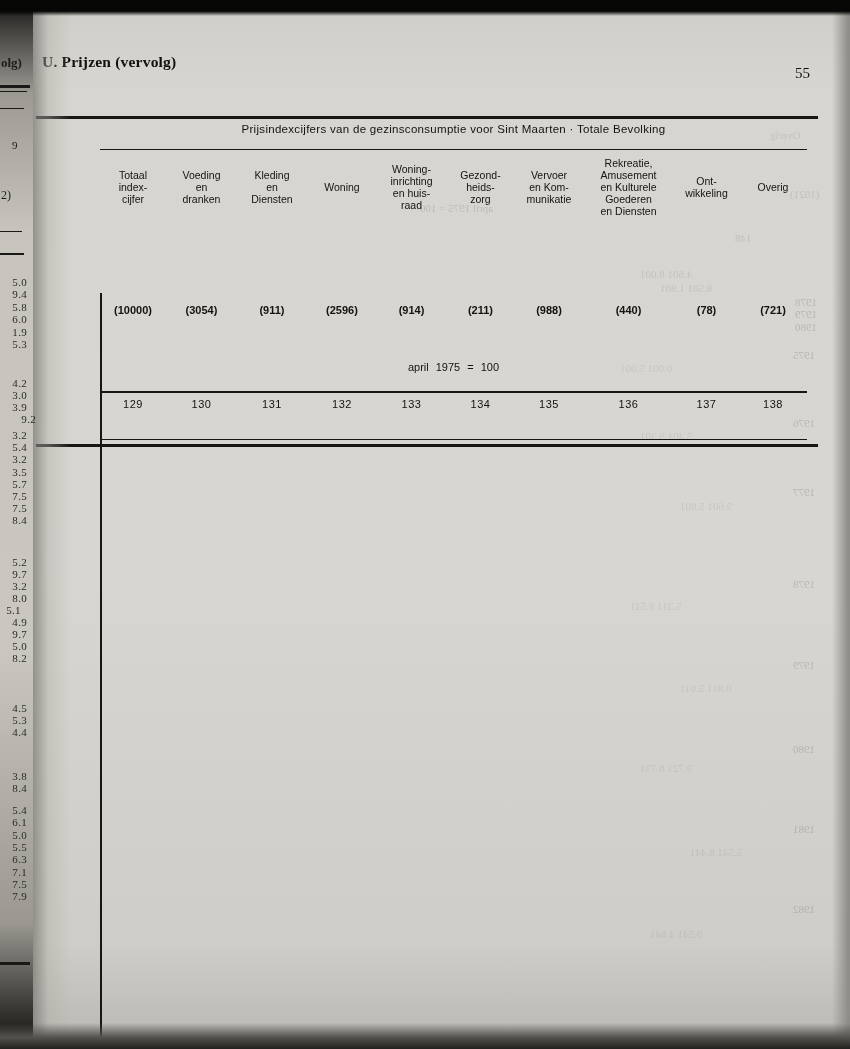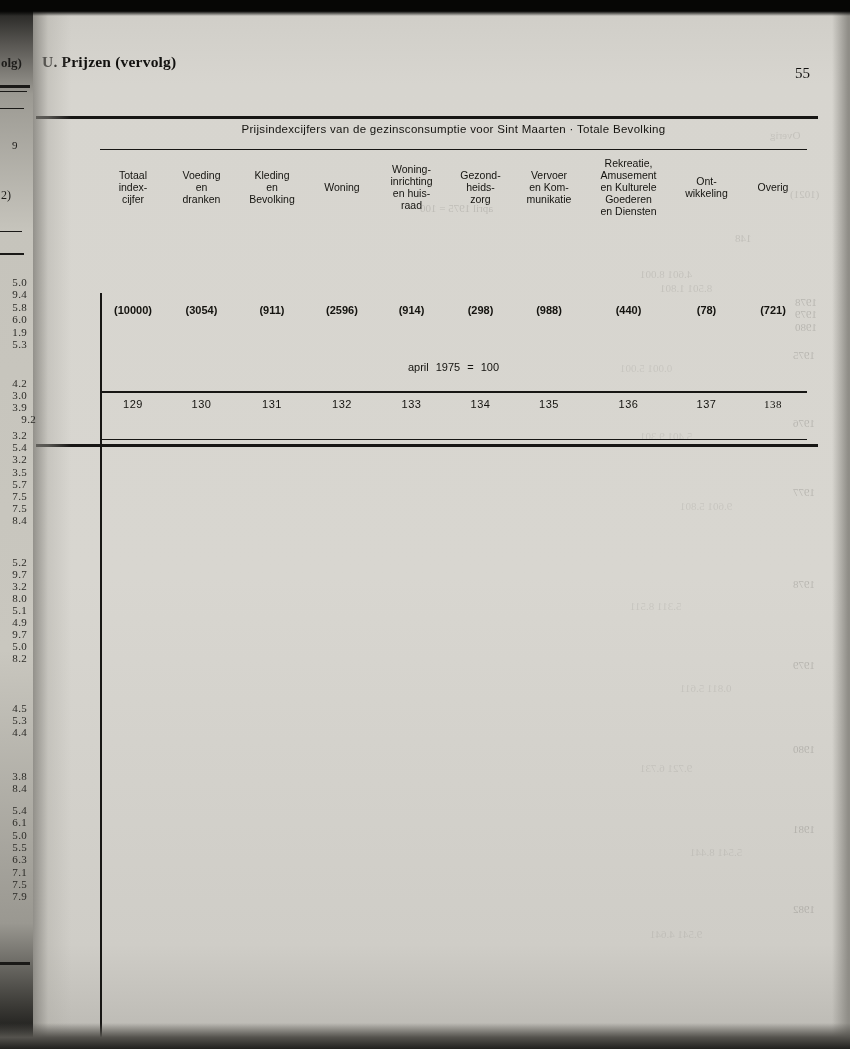--- a/index.html
+++ b/index.html
@@ -61,21 +61,21 @@
       <div class="edge-num" style="top: 453px;">3.2</div>
       <div class="edge-num" style="top: 466px;">3.5</div>
       <div class="edge-num" style="top: 478px; text-align: right;">5.7</div>
       <div class="edge-num" style="top: 490px;">7.5</div>
       <div class="edge-num" style="top: 502px;">7.5</div>
       <div class="edge-num" style="top: 514px;">8.4</div>
       <div class="edge-num" style="top: 556px;">5.2</div>
       <div class="edge-num" style="top: 568px;">9.7</div>
       <div class="edge-num" style="top: 580px;">3.2</div>
       <div class="edge-num" style="top: 592px;">8.0</div>
-      <div class="edge-num" style="top: 604px;">5.1</div>
+      <div class="edge-num" style="top: 604px; text-align: center;">5.1</div>
       <div class="edge-num" style="top: 616px;">4.9</div>
       <div class="edge-num" style="top: 628px;">9.7</div>
       <div class="edge-num" style="top: 640px;">5.0</div>
       <div class="edge-num" style="top: 652px;">8.2</div>
       <div class="edge-num" style="top: 702px;">4.5</div>
       <div class="edge-num" style="top: 714px;">5.3</div>
       <div class="edge-num" style="top: 726px;">4.4</div>
       <div class="edge-num" style="top: 770px;">3.8</div>
       <div class="edge-num" style="top: 782px;">8.4</div>
       <div class="edge-num" style="top: 804px;">5.4</div>
@@ -130,21 +130,21 @@
         <span>cijfer</span>
       </div>
       <div class="hcell" style="width: 71px;">
         <span>Voeding</span>
         <span>en</span>
         <span>dranken</span>
       </div>
       <div class="hcell" style="width: 70px;">
         <span>Kleding</span>
         <span>en</span>
-        <span>Bevolking</span>
+        <span>Diensten</span>
       </div>
       <div class="hcell" style="width: 70px;">
         <span>Woning</span>
       </div>
       <div class="hcell" style="width: 69px;">
         <span>Woning-</span>
         <span>inrichting</span>
         <span>en huis-</span>
         <span>raad</span>
       </div>
@@ -172,40 +172,40 @@
       <div class="hcell" style="width: 68px;">
         <span>Overig</span>
       </div>
     </div>
   <div class="hband z" id="hweights" style="top:173px;height:32px;">
       <div class="wcell" style="width: 66px;">(10000)</div>
       <div class="wcell" style="width: 71px;">(3054)</div>
       <div class="wcell" style="width: 70px;">(911)</div>
       <div class="wcell" style="width: 70px;">(2596)</div>
       <div class="wcell" style="width: 69px;">(914)</div>
-      <div class="wcell" style="width: 69px;">(298)</div>
+      <div class="wcell" style="width: 69px;">(211)</div>
       <div class="wcell" style="width: 68px;">(988)</div>
       <div class="wcell" style="width: 91px;">(440)</div>
       <div class="wcell" style="width: 65px;">(78)</div>
       <div class="wcell" style="width: 68px;">(721)</div>
     </div>
   <div class="note z">april 1975 = 100</div>
 
   <div class="rule z" style="left:100px;top:226px;width:707px;height:1.3px;"></div>
   <div class="hband z" id="hnums" style="top:226px;height:23px;">
       <div class="ncell" style="width: 66px;">129</div>
       <div class="ncell" style="width: 71px;">130</div>
       <div class="ncell" style="width: 70px;">131</div>
       <div class="ncell" style="width: 70px;">132</div>
       <div class="ncell" style="width: 69px;">133</div>
       <div class="ncell" style="width: 69px;">134</div>
       <div class="ncell" style="width: 68px;">135</div>
       <div class="ncell" style="width: 91px;">136</div>
       <div class="ncell" style="width: 65px;">137</div>
-      <div class="ncell" style="width: 68px; font-family: Liberation Serif, serif;">138</div>
+      <div class="ncell" style="width: 68px;">138</div>
     </div>
   <div class="rule z" style="left:100px;top:249px;width:707px;height:1.3px;"></div>
   <div class="rule z" style="left:36px;top:253px;width:782px;height:2.6px;"></div>
 
   <div class="rule z" style="left:100px;top:99px;width:1.5px;height:886px;"></div>
   <div id="seps" class="z"></div>
 
   <div class="edge-right"></div>
   <div class="band-top"></div>
   <div class="band-bottom"></div>

